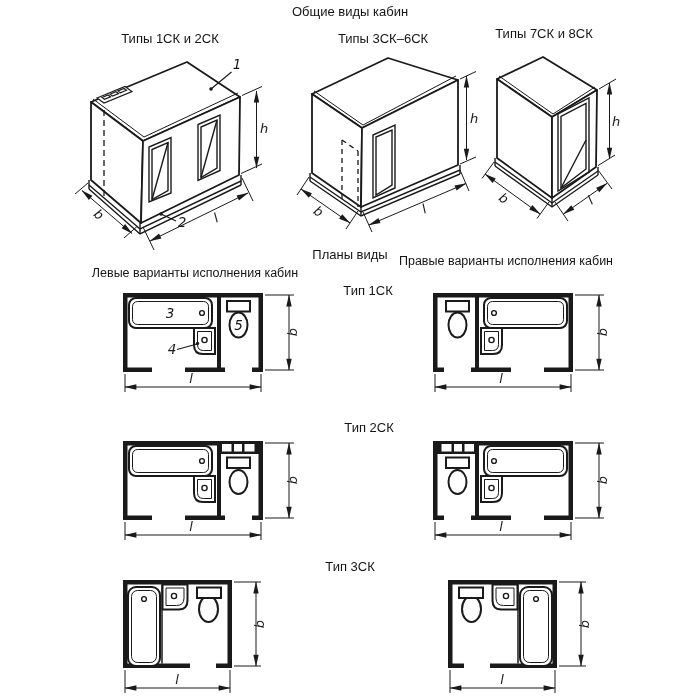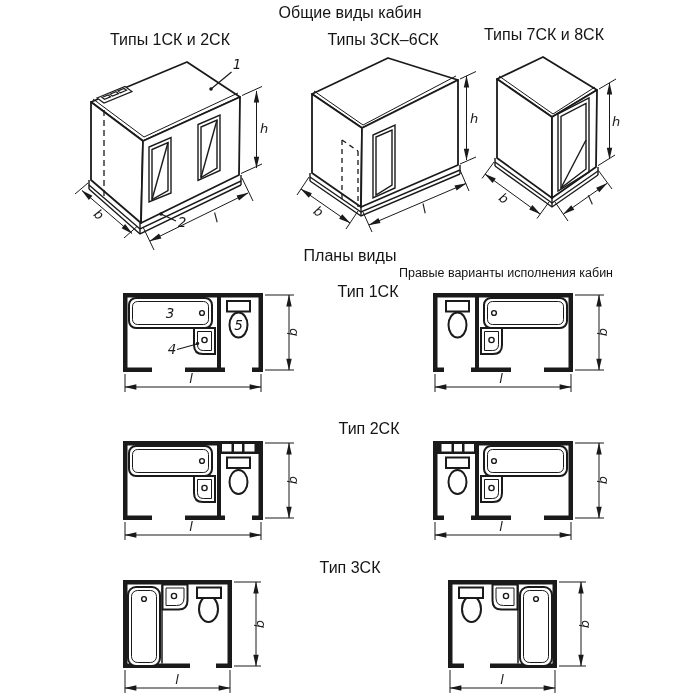--- a/index.html
+++ b/index.html
@@ -1,19 +1,19 @@
 <!DOCTYPE html>
 <html><head>
 <meta charset="utf-8">
 <style>
   html,body{margin:0;padding:0;background:#ffffff;}
   .page{position:relative;width:700px;height:700px;background:#fff;
         font-family:"Liberation Sans",sans-serif;color:#151515;overflow:hidden;}
   .hd{position:absolute;transform:translateX(-50%);white-space:nowrap;
-      font-size:16px;color:#151515;}
+      font-size:13px;color:#151515;}
   .hd.small{font-size:12.5px;}
   svg{position:absolute;overflow:visible;}
   .dim,.num{font-family:"DejaVu Sans",sans-serif;font-style:italic;font-size:13px;
             fill:#1a1a1a;stroke:none;text-anchor:middle;}
   .num{font-size:13.5px;}
 </style>
 </head>
 <body>
 
 <div class="page">
@@ -95,21 +95,22 @@
         <text class="dim" x="62" y="108">l</text>
       </g>
     </defs>
   </svg>
 
   <div class="hd" style="left:350px;top:4px">Общие виды кабин</div>
   <div class="hd" style="left:170px;top:31px">Типы 1СК и 2СК</div>
   <div class="hd" style="left:383px;top:31px">Типы 3СК–6СК</div>
   <div class="hd" style="left:544px;top:26px">Типы 7СК и 8СК</div>
   <div class="hd" style="left:350px;top:247px">Планы виды</div>
-  <div class="hd small" style="left:506px;top:266px">Правые варианты исполнения кабин</div>
+  <div class="hd small" style="left:195px;top:266px">Левые варианты исполнения кабин</div>
+  <div class="hd small" style="left:506px;top:254px">Правые варианты исполнения кабин</div>
   <div class="hd" style="left:368px;top:283px">Тип 1СК</div>
   <div class="hd" style="left:369px;top:420px">Тип 2СК</div>
   <div class="hd" style="left:350px;top:559px">Тип 3СК</div>
 
   <svg style="left:60px;top:50px" width="240" height="205" viewBox="0 0 240 205">
     <g fill="#ffffff" stroke="#1a1a1a" stroke-width="1.8" stroke-linejoin="round">
       <path d="M127,12 L31,52 L83,91 L180,47 Z"></path>
       <path d="M31,52 L83,91 L81,173 L31,130 Z"></path>
       <path d="M83,91 L180,47 L179,125 L81,173 Z"></path>
     </g>

